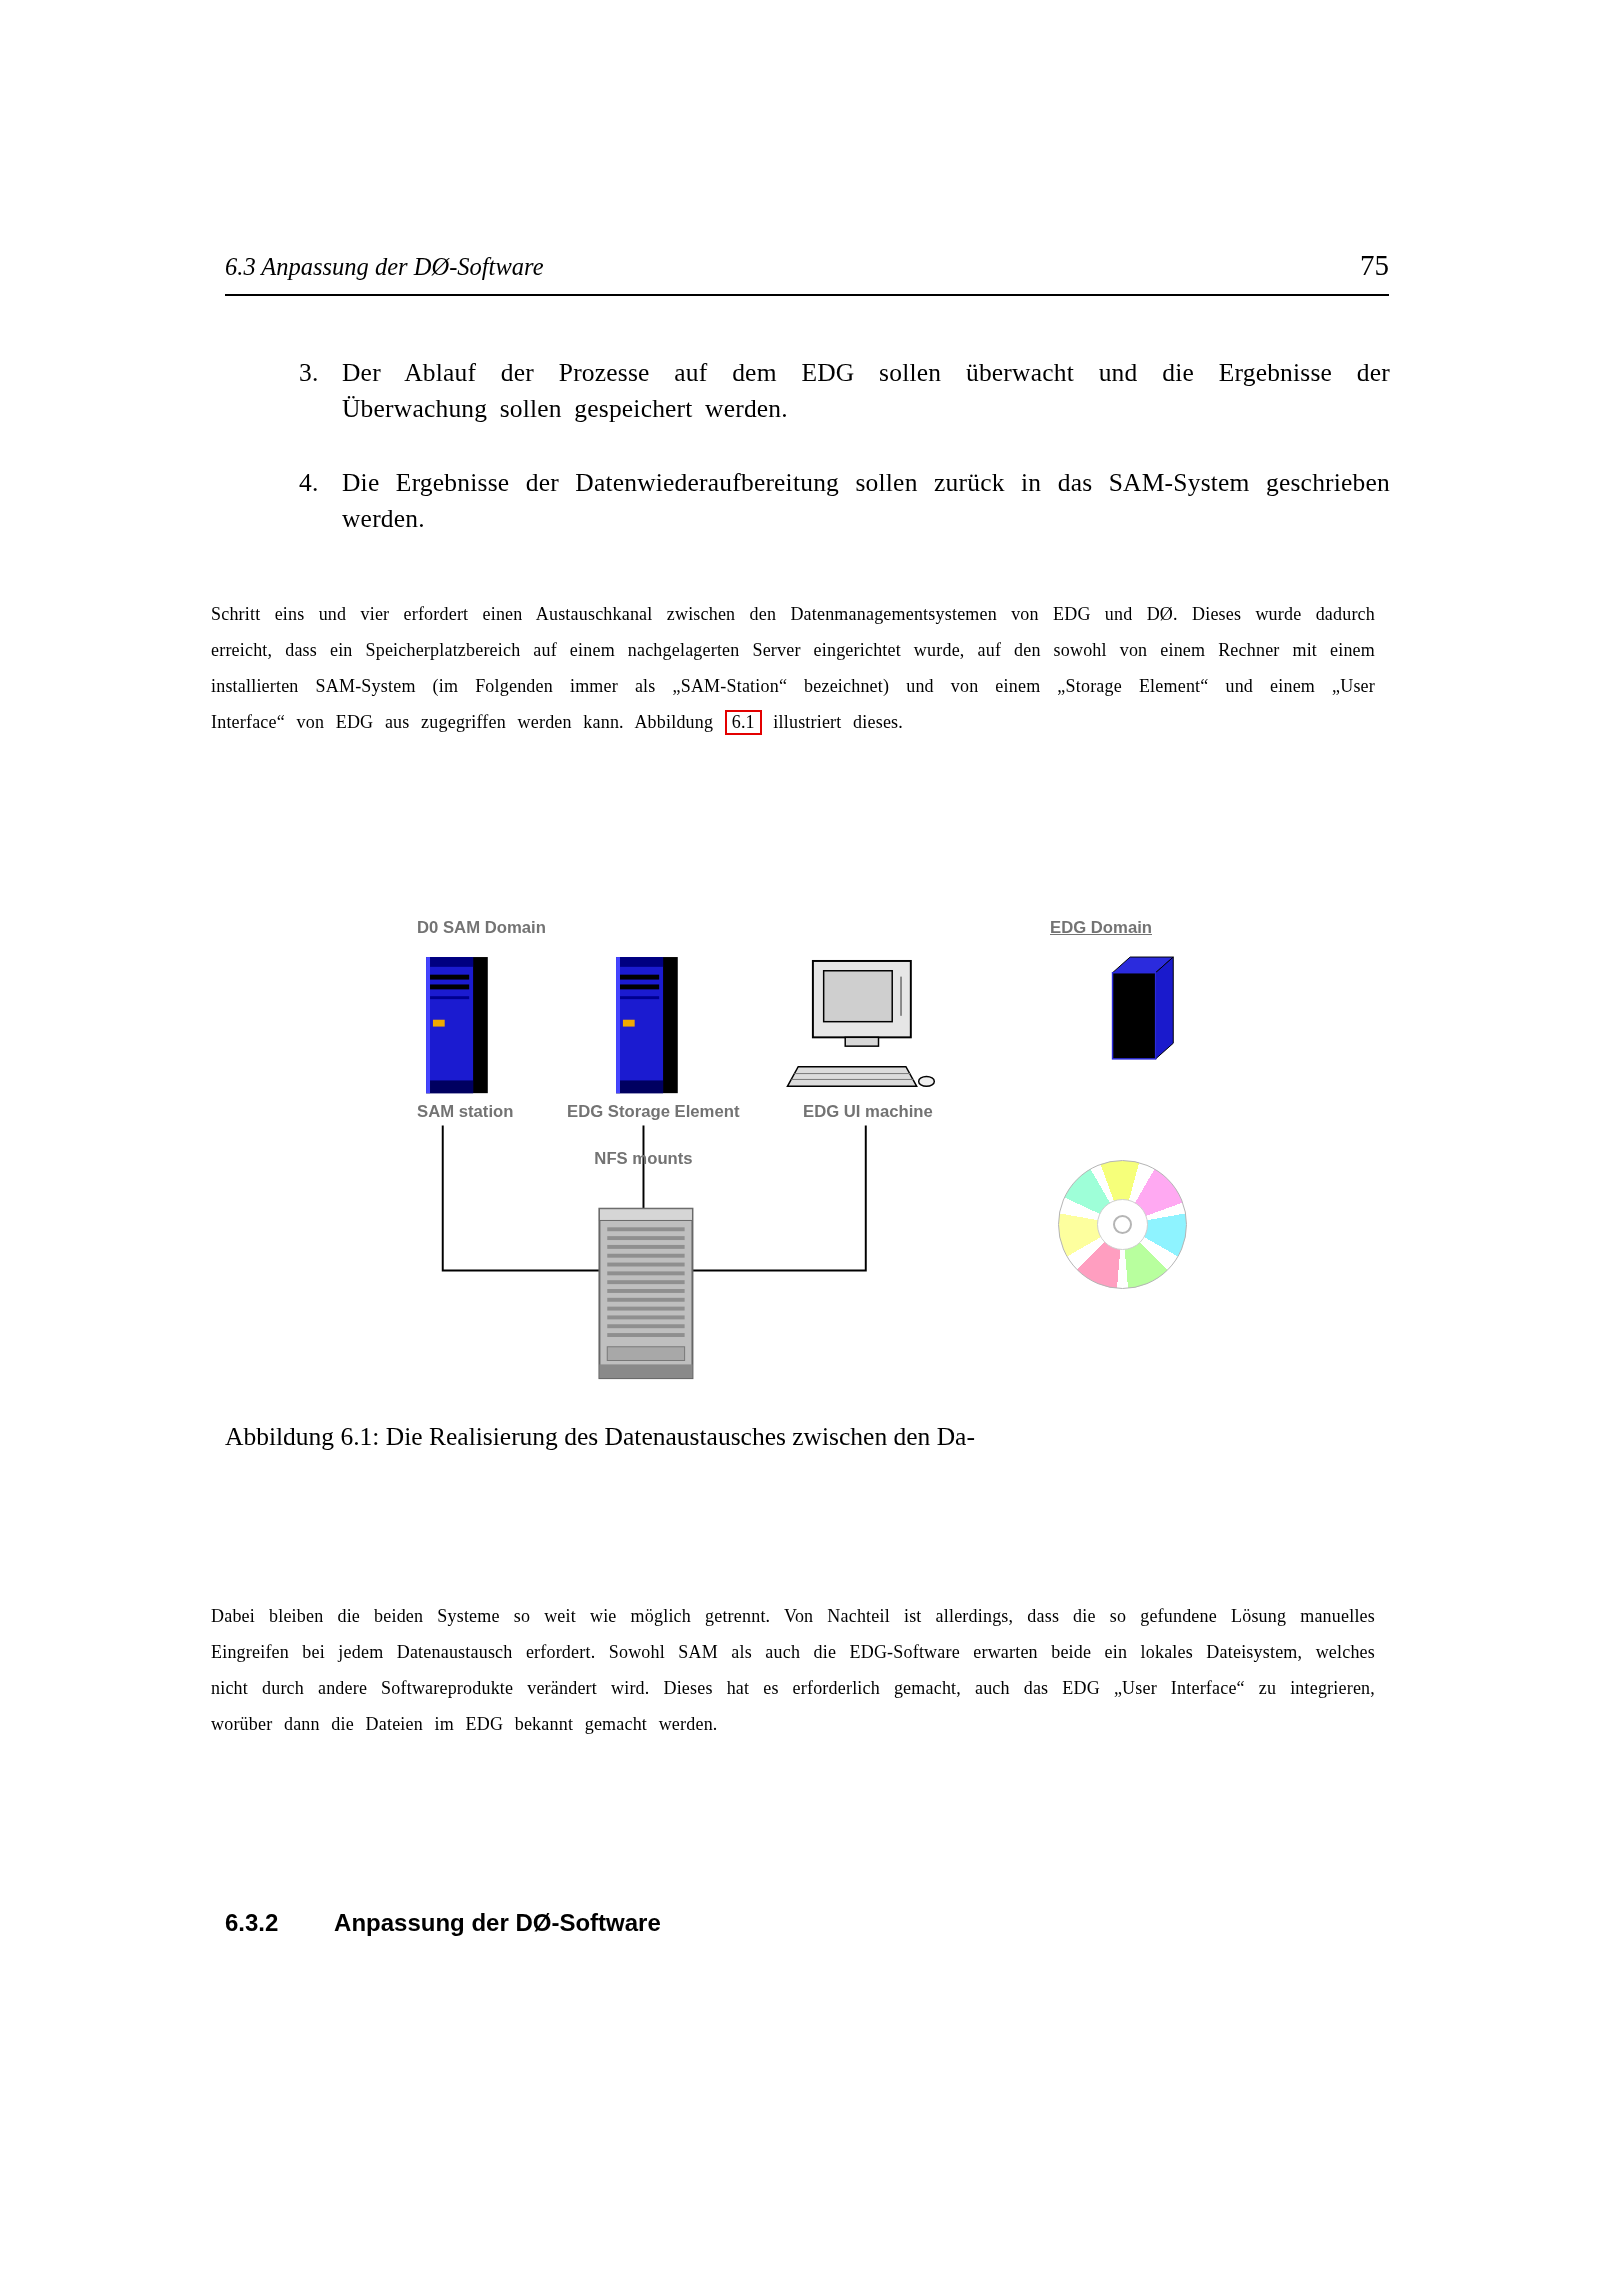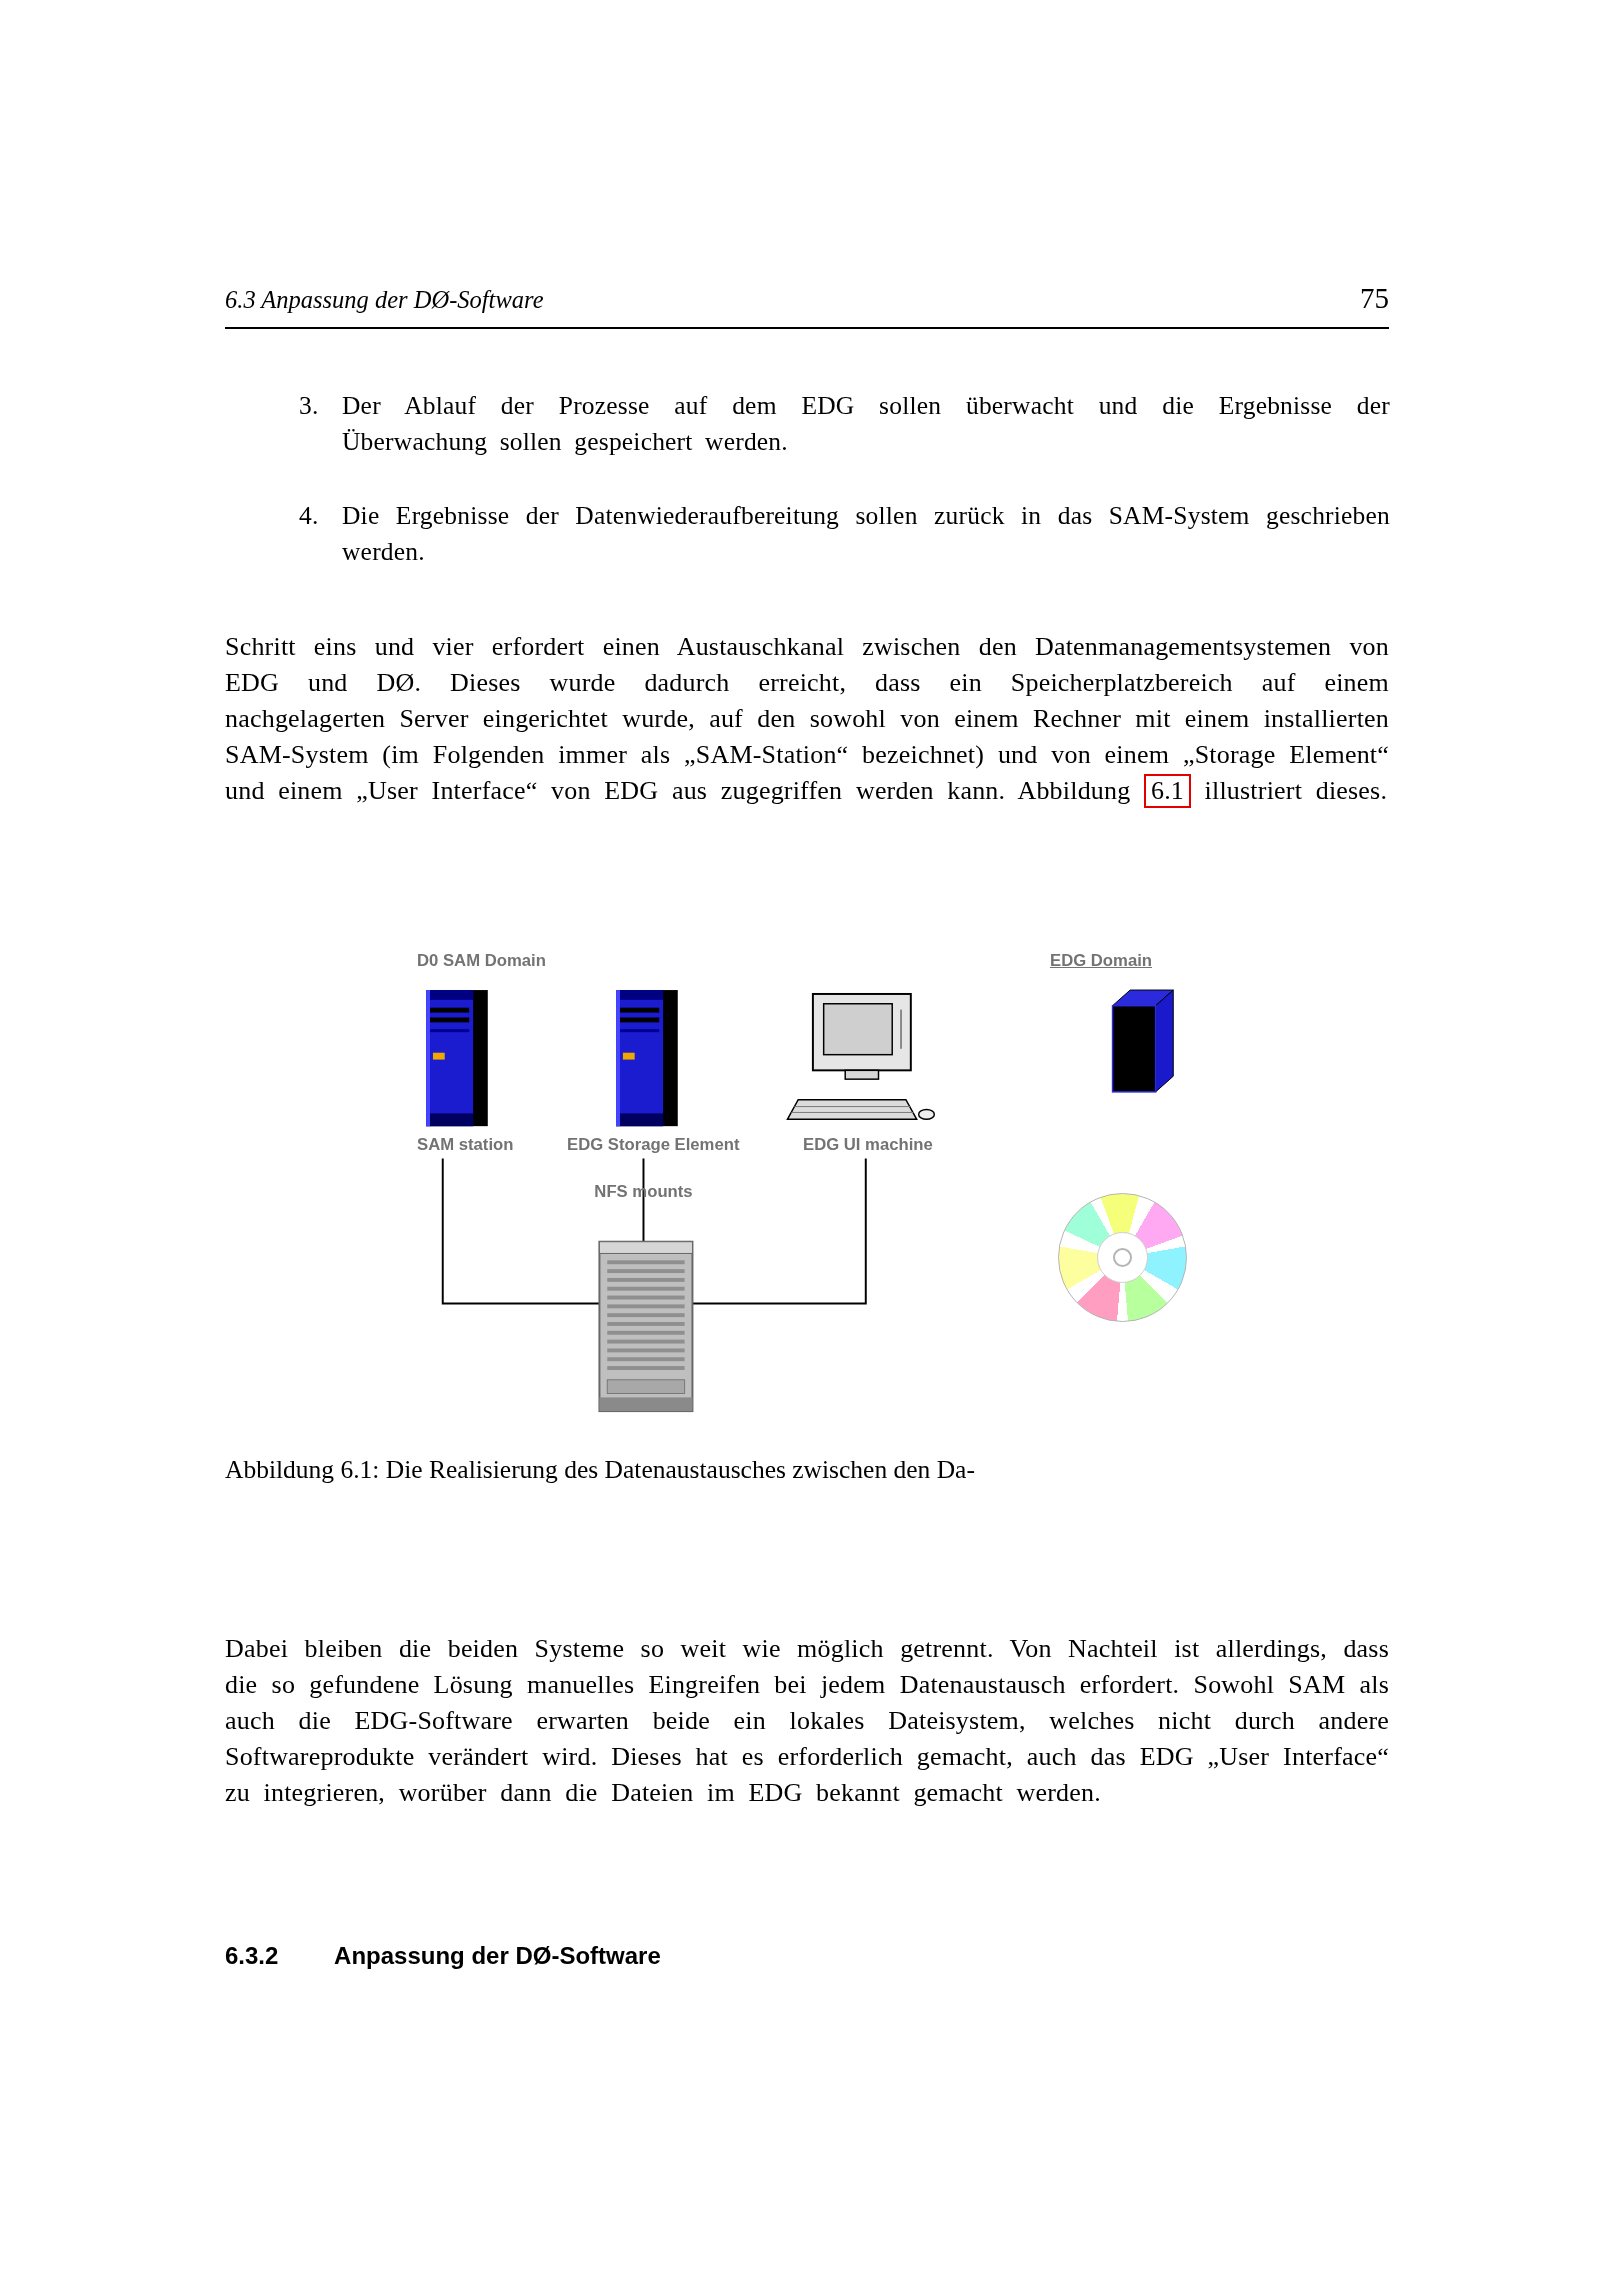--- a/index.html
+++ b/index.html
@@ -14,22 +14,22 @@
   .runhead {
     position:absolute; left:225px; top:249px; width:1164px;
     display:flex; justify-content:space-between; align-items:baseline;
     font-size:24.5px; border-bottom:2px solid #000; padding-bottom:11.8px;
   }
   .runhead .sec { font-style:italic; }
   .runhead .pn { font-style:normal; font-size:29px; }
 
   
   .para {
-    position:absolute; left:225px; width:1164px;
-    font-size:26px; line-height:36px; text-align:justify;
+    position:absolute; left:211px; width:1164px;
+    font-size:18px; line-height:36px; text-align:justify;
     word-spacing:6.9px; letter-spacing:0.2px;
   }
   .list-item {
     position:absolute; left:342px; width:1048px;
     font-size:25.5px; line-height:36px; text-align:justify;
     word-spacing:5.9px; letter-spacing:0.2px;
   }
   .list-num { position:absolute; left:-43px; width:33px; text-align:left; }
 
   .reflink {
@@ -76,21 +76,21 @@
   .heading {
     position:absolute; left:225px; top:1909px;
     font-family:"Liberation Sans", sans-serif; font-weight:bold; font-size:24px;
   }
   .heading .num { display:inline-block; }
   .heading .ttl { display:inline-block; margin-left:49px; }
 </style>
 </head>
 <body>
 
-<div class="page abs" style="left:0;top:0;width:1621px;height:2072px;margin-top:33px;">
+<div class="page abs" style="left:0;top:0;width:1621px;height:2072px;">
 
   <div class="runhead">
     <span class="sec">6.3 Anpassung der DØ-Software</span>
     <span class="pn">75</span>
   </div>
 
   <div class="list-item" style="top:355px;">
     <span class="list-num">3.</span><span>Der Ablauf der Prozesse auf dem EDG sollen überwacht und die Ergebnisse der Überwachung sollen gespeichert werden.</span>
   </div>
   <div class="list-item" style="top:465px;">

